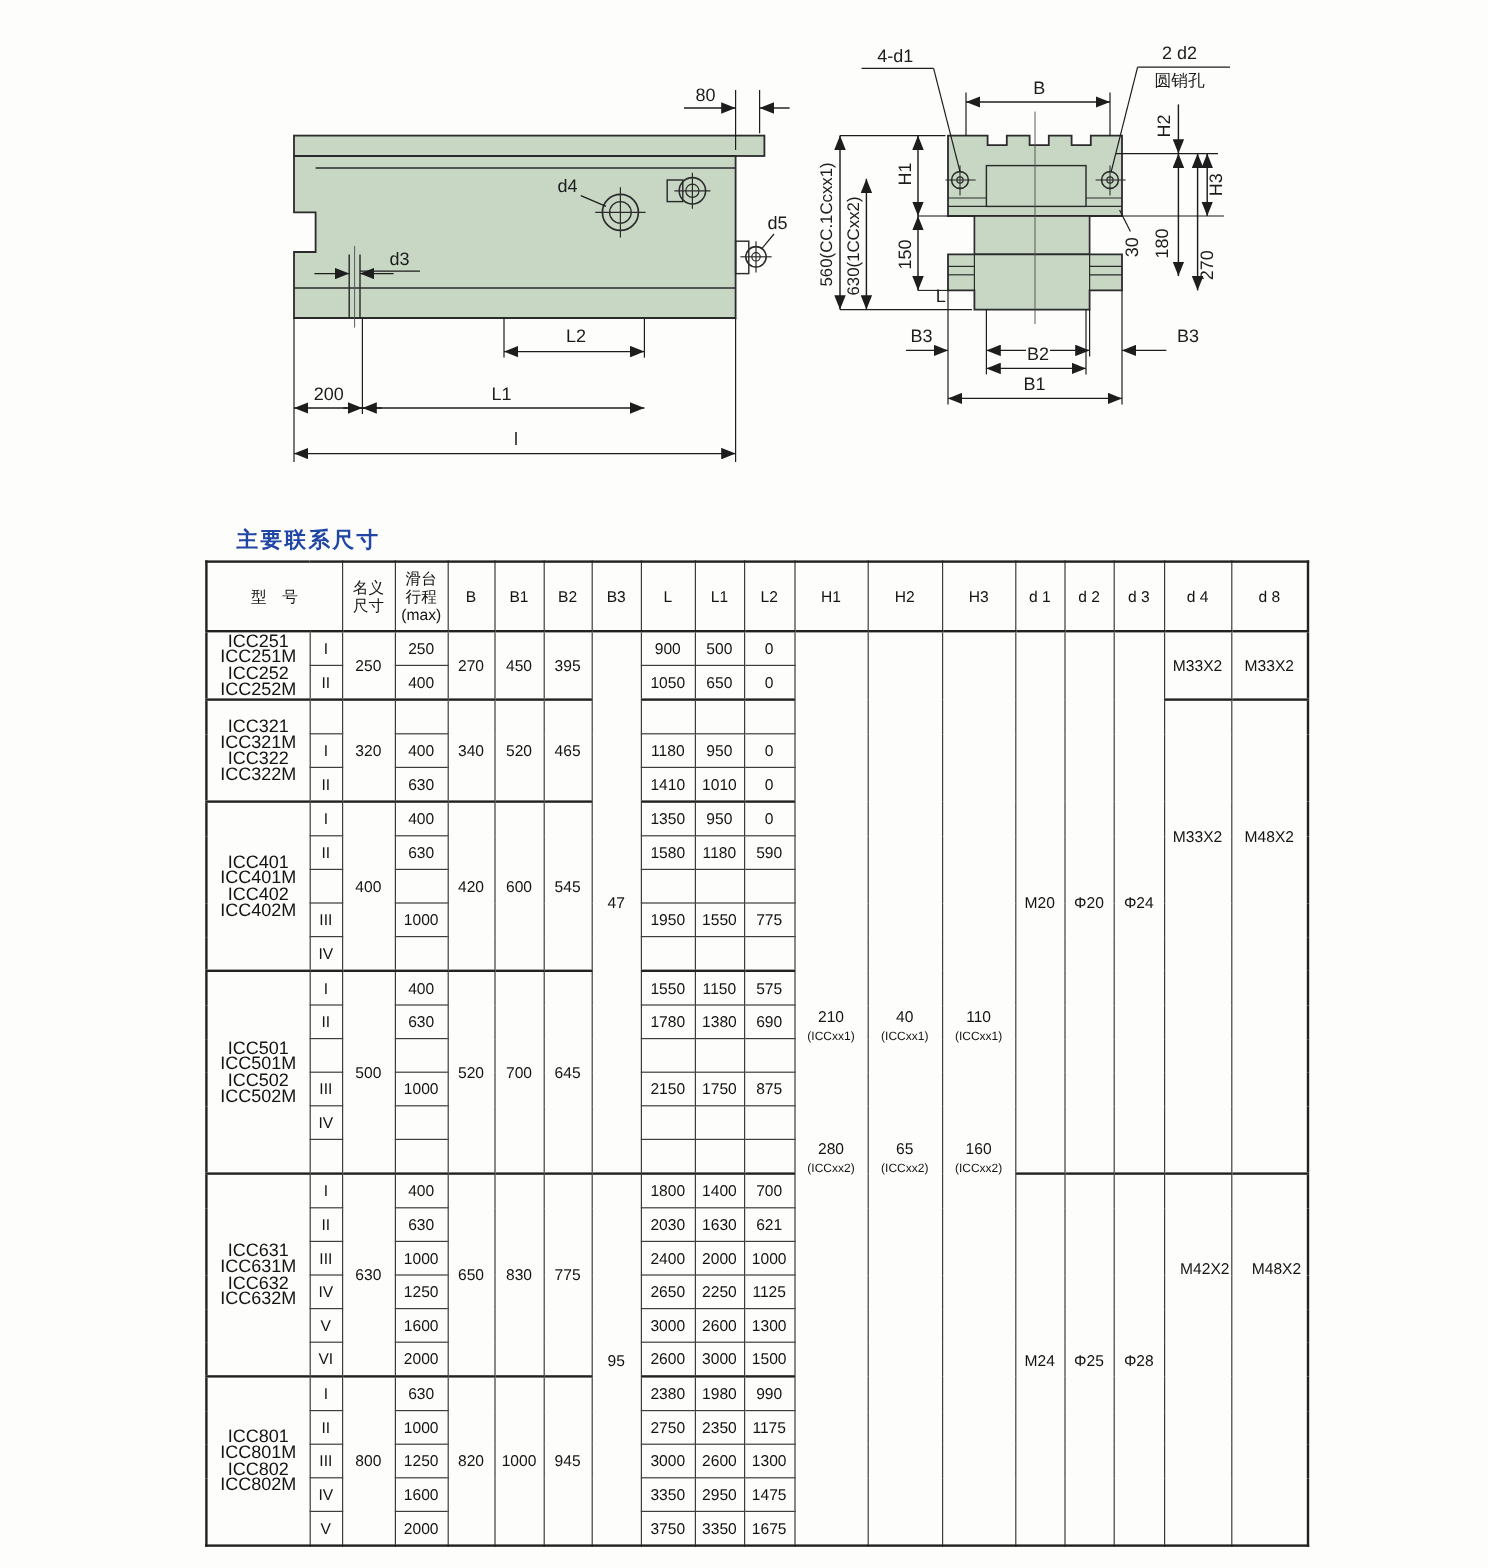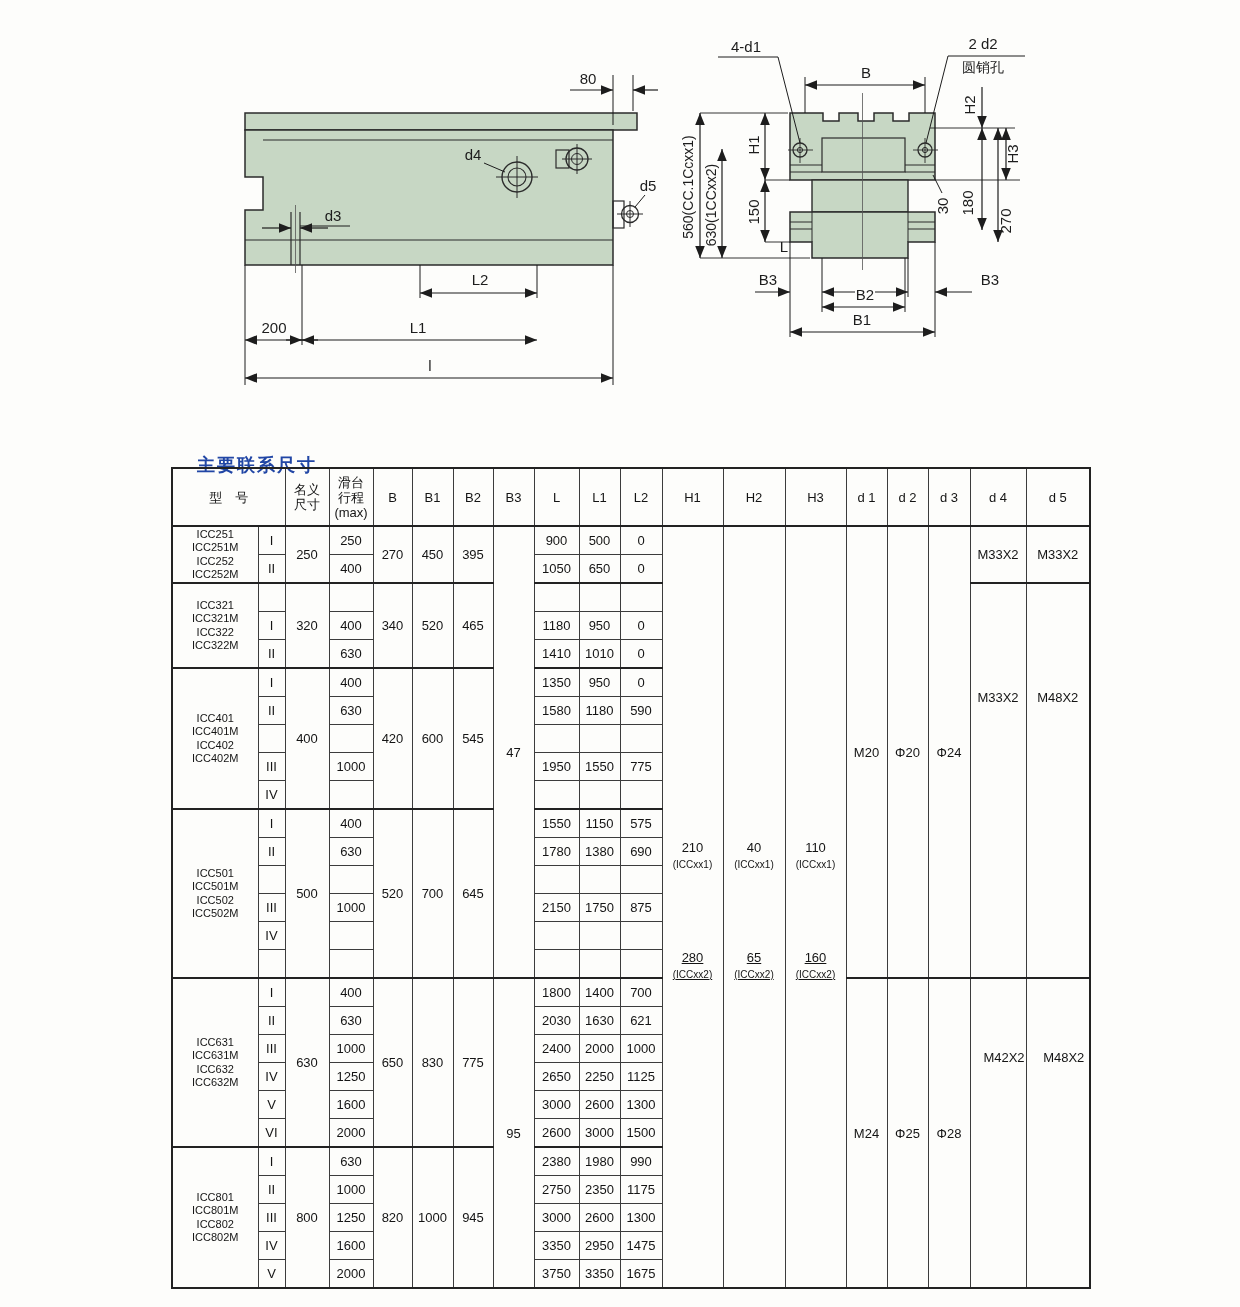--- a/index.html
+++ b/index.html
@@ -4,36 +4,36 @@
 <style>
   html,body{margin:0;padding:0;}
   body{font-family:"Liberation Sans","DejaVu Sans",sans-serif;background:#ffffff;}
   #page{position:relative;width:1240px;height:1307px;background:#fdfdfb;overflow:hidden;}
   
   .drawing{position:absolute;}
   svg text{fill:#1d1d1d;font-family:"Liberation Sans","DejaVu Sans",sans-serif;}
   .dimtxt{font-size:15px;}
   .dimtxt-sm{font-size:14px;}
   
-  #tbl-title{position:absolute;left:197px;top:453px;font-size:18px;font-weight:bold;
+  #tbl-title{position:absolute;left:197px;top:438px;font-size:18px;font-weight:bold;
              color:#2146a5;letter-spacing:2px;}
   
   table.spec{position:absolute;left:171px;top:467px;border-collapse:collapse;table-layout:fixed;
              width:918px;border:2px solid #222;font-size:13px;color:#141414;}
   table.spec th, table.spec td{border:1px solid #3c3c3c;text-align:center;vertical-align:middle;
              padding:0;height:27px;overflow:hidden;}
   table.spec th{font-weight:normal;height:56px;font-size:13px;white-space:pre-line;line-height:15px;}
   th.cnh{font-size:12px;}
   th.cnh-sm{font-size:10.5px;line-height:12px;}
-  td.model{text-align:left;padding-left:7px;font-size:11px;line-height:13.5px;white-space:pre-line;}
+  td.model{text-align:left;padding-left:7px;font-size:15px;line-height:13.5px;white-space:pre-line;}
   tr.gt > th, tr.gt > td, td.gt{border-top:2px solid #222;}
   td.hcol{position:relative;}
   .hblk{position:absolute;left:0;right:0;line-height:17px;}
   .hb1{top:41%;}
-  .hb2{top:55.5%;text-decoration:underline;}
+  .hb2{top:55.5%;}
   .hblk .note{font-size:10px;}
   td.dcell{position:relative;}
   .dtxt-mid{position:absolute;left:0;right:0;top:27%;text-align:center;}
   .dtxt-low{position:absolute;left:0;right:0;top:23%;text-align:center;padding-left:12px;}
 </style>
 </head>
 <body>
 
 <div id="page">
 
@@ -253,21 +253,21 @@
       <th>L</th>
       <th>L1</th>
       <th>L2</th>
       <th>H1</th>
       <th>H2</th>
       <th>H3</th>
       <th>d 1</th>
       <th>d 2</th>
       <th>d 3</th>
       <th>d 4</th>
-      <th>d 5</th>
+      <th>d 8</th>
     </tr>
 
     <tr class="gt">
       <td class="model" rowspan="2">ICC251
 ICC251M
 ICC252
 ICC252M</td>
       <td>I</td>
       <td rowspan="2">250</td>
       <td>250</td>

